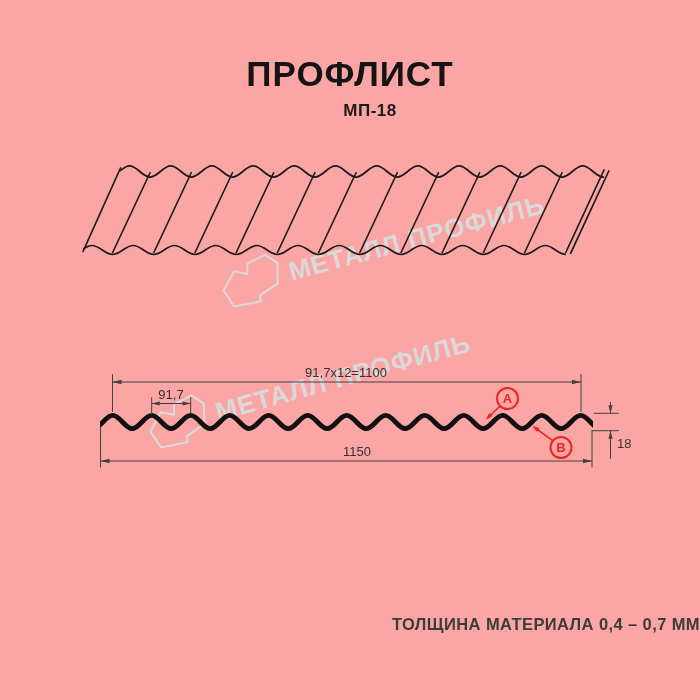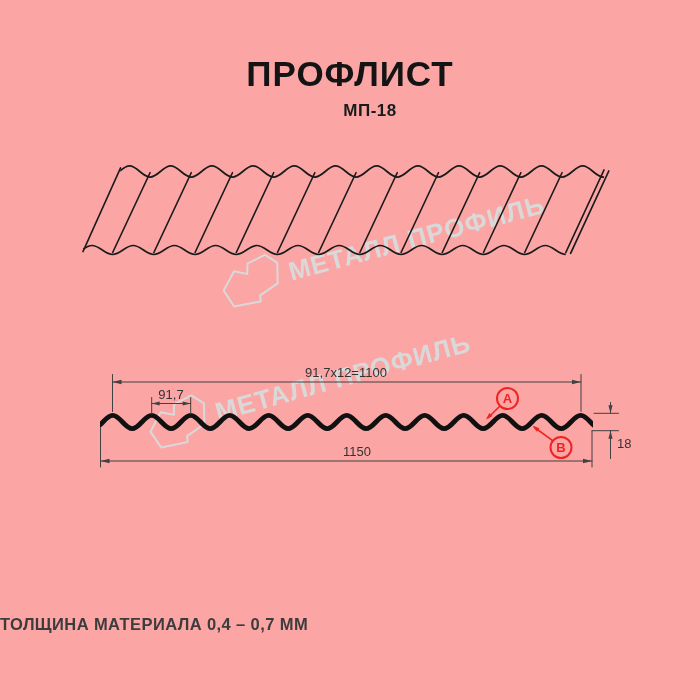--- a/index.html
+++ b/index.html
@@ -2,21 +2,21 @@
 <html><head>
 <meta charset="utf-8">
 <style>
   html,body{margin:0;padding:0;background:#fff;}
   .page{position:relative;width:700px;height:700px;background:#fca5a5;overflow:hidden;
         font-family:"Liberation Sans",sans-serif;}
   .title{position:absolute;top:54px;left:0;width:700px;text-align:center;
          font-size:35px;font-weight:800;letter-spacing:1px;color:#141414;}
   .subtitle{position:absolute;top:101px;left:0;width:700px;text-align:center;
          font-size:17px;font-weight:700;letter-spacing:.5px;color:#1a1a1a;padding-left:20px;}
-  .footer{position:absolute;top:615px;left:0;width:700px;text-align:left;
+  .footer{position:absolute;top:615px;left:0;width:700px;text-align:right;
          font-size:16.5px;font-weight:700;letter-spacing:.4px;color:#3c3c3c;}
   .art{position:absolute;top:0;left:0;}
   .wm-logo{fill:none;stroke:#d9d9d9;stroke-width:2;stroke-linejoin:round;}
   .wm-text{fill:#d9d9d9;font-family:"Liberation Sans",sans-serif;
            font-size:26px;font-weight:700;letter-spacing:1px;}
   .dim-t{fill:#333;font-family:"Liberation Sans",sans-serif;font-size:13px;text-anchor:middle;}
   .dim-start{text-anchor:start;}
   .lead{stroke:#ee2420;stroke-width:1.6;}
   .co{fill:none;stroke:#ee2420;stroke-width:2;}
   .co-t{fill:#ee2420;font-family:"Liberation Sans",sans-serif;font-size:13px;

